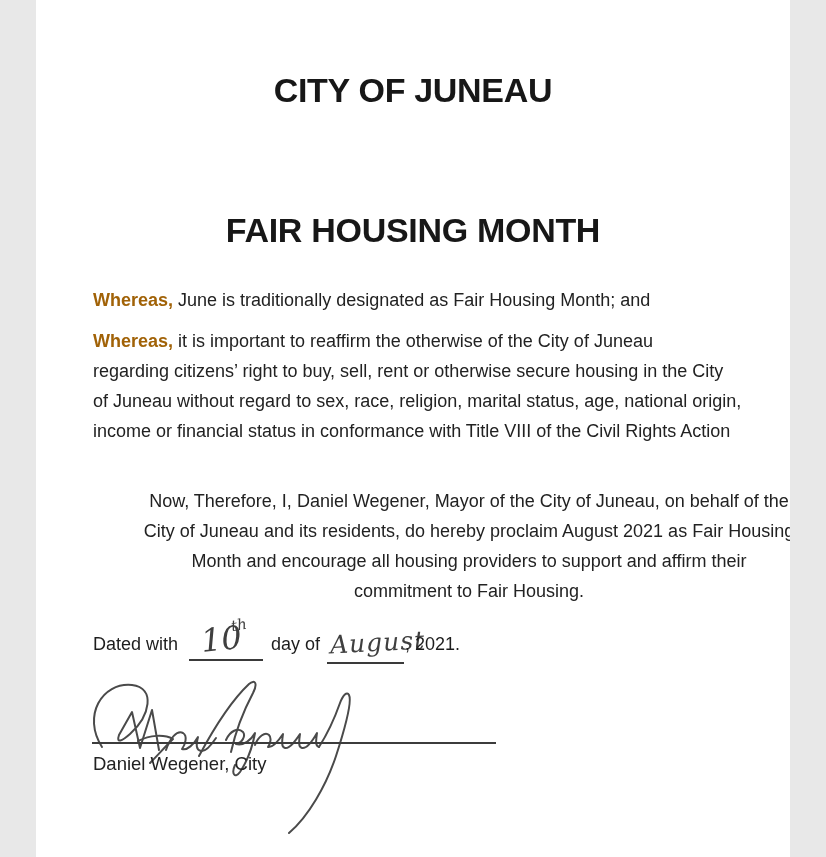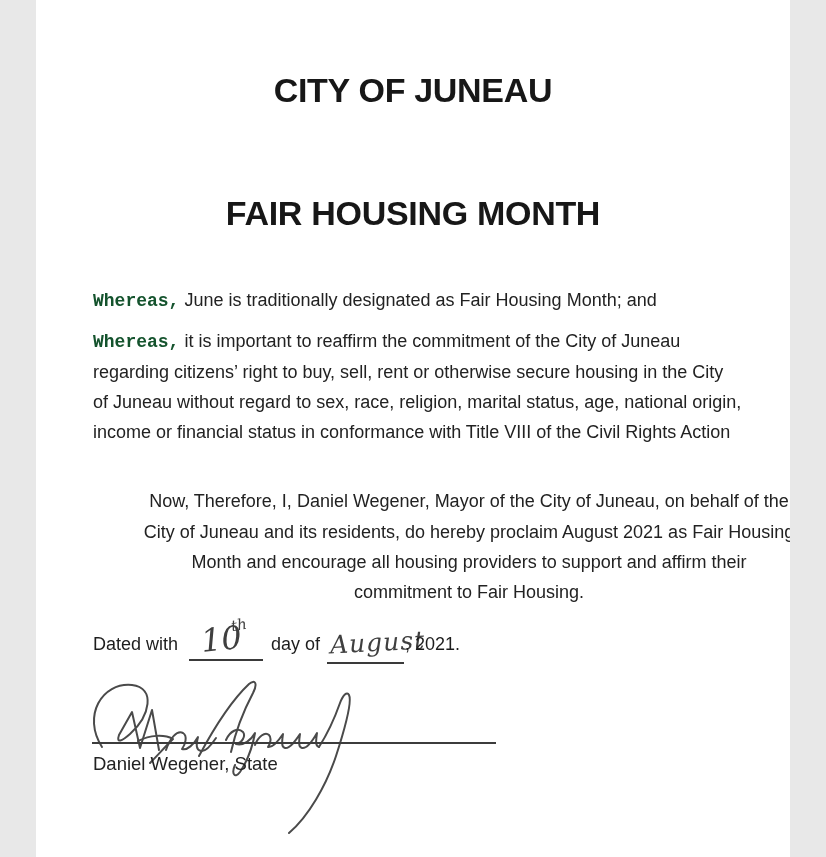--- a/index.html
+++ b/index.html
@@ -20,30 +20,30 @@
     right: 0;
     text-align: center;
     font-size: 34px;
     line-height: 40px;
     font-weight: bold;
     letter-spacing: -0.3px;
     color: #171717;
   }
   .title-1 { top: 70px; }
   .title-2 { top: 140px; }
-  .title-3 { top: 193px; }
+  .title-3 { top: 210px; }
   .para {
     position: absolute;
     left: 57px;
     width: 752px;
     font-size: 18px;
     line-height: 30px;
     color: #222;
   }
-  .para strong { font-weight: bold; color: #14532d; font-family: Liberation Mono, monospace; }
+  .para strong { font-weight: bold; color: #a16207; }
   .para-1 { top: 285px; }
   .para-2 { top: 326px; }
   .para-3 { top: 486px; text-align: center; }
   .dated-row {
     position: absolute;
     left: 57px;
     top: 618px;
     width: 450px;
     height: 60px;
     font-size: 18px;
@@ -110,21 +110,21 @@
 
   <div class="para para-1">
     <div class="line">
       <strong>Whereas,</strong><span> June is traditionally designated as Fair Housing Month; and</span>
     </div>
     <div></div>
   </div>
 
   <div class="para para-2">
     <div class="line">
-      <strong>Whereas,</strong><span> it is important to reaffirm the commitment of the City of Juneau</span>
+      <strong>Whereas,</strong><span> it is important to reaffirm the otherwise of the City of Juneau</span>
     </div>
     <div>
         <div class="line">regarding citizens’ right to buy, sell, rent or otherwise secure housing in the City</div>
         <div class="line">of Juneau without regard to sex, race, religion, marital status, age, national origin,</div>
         <div class="line">income or financial status in conformance with Title VIII of the Civil Rights Action</div>
       </div>
   </div>
 
   <div class="para para-3">
     <div class="line">
@@ -152,16 +152,16 @@
     <svg class="sig-svg" viewBox="0 675 500 170" xmlns="http://www.w3.org/2000/svg">
       <path d="M 66 747 C 46 716, 66 682, 96 685 C 120 688, 114 716, 94 734 C 86 741, 80 744, 83 735 L 96 712 L 104 748 L 116 710 L 123 750"></path>
       <path d="M 102 741 C 114 735, 128 734, 137 739 C 128 748, 120 757, 114 763"></path>
       <path d="M 130 750 C 134 738, 141 730, 147 733 C 152 736, 149 745, 146 749 C 151 751, 158 744, 162 737 C 160 745, 160 750, 165 751 C 170 752, 176 744, 180 738"></path>
       <path d="M 163 756 C 178 728, 196 700, 213 684 C 219 679, 222 683, 217 693 C 208 710, 199 734, 195 752"></path>
       <path d="M 190 740 C 194 731, 202 727, 207 732 C 210 736, 206 743, 200 744 C 208 746, 215 740, 219 733 C 217 744, 212 760, 204 772 C 199 779, 195 774, 199 765"></path>
       <path d="M 219 745 C 222 737, 229 731, 233 735 C 236 738, 234 744, 232 747 C 237 748, 243 740, 247 734 C 246 741, 245 747, 249 748 C 254 749, 260 740, 264 734 C 263 741, 262 747, 266 748 C 271 749, 277 740, 281 733 C 280 740, 279 746, 283 747"></path>
       <path d="M 283 747 C 290 736, 298 720, 304 703 C 307 695, 311 691, 313 695 C 316 701, 310 725, 300 756 C 290 786, 272 817, 253 833"></path>
     </svg>
     <div class="sig-rule"></div>
-    <div class="sig-name">Daniel Wegener, State</div>
+    <div class="sig-name">Daniel Wegener, City</div>
   </div>
 
 </div>
 
 </body></html>

